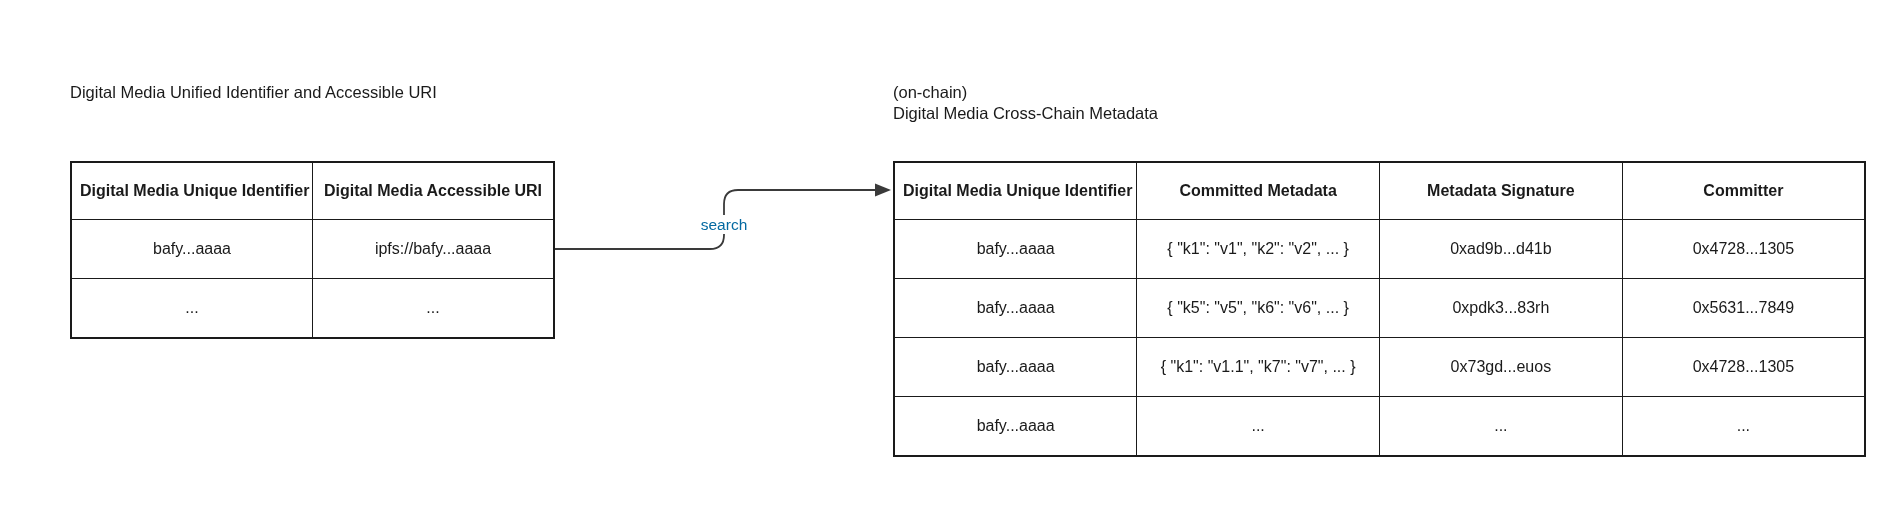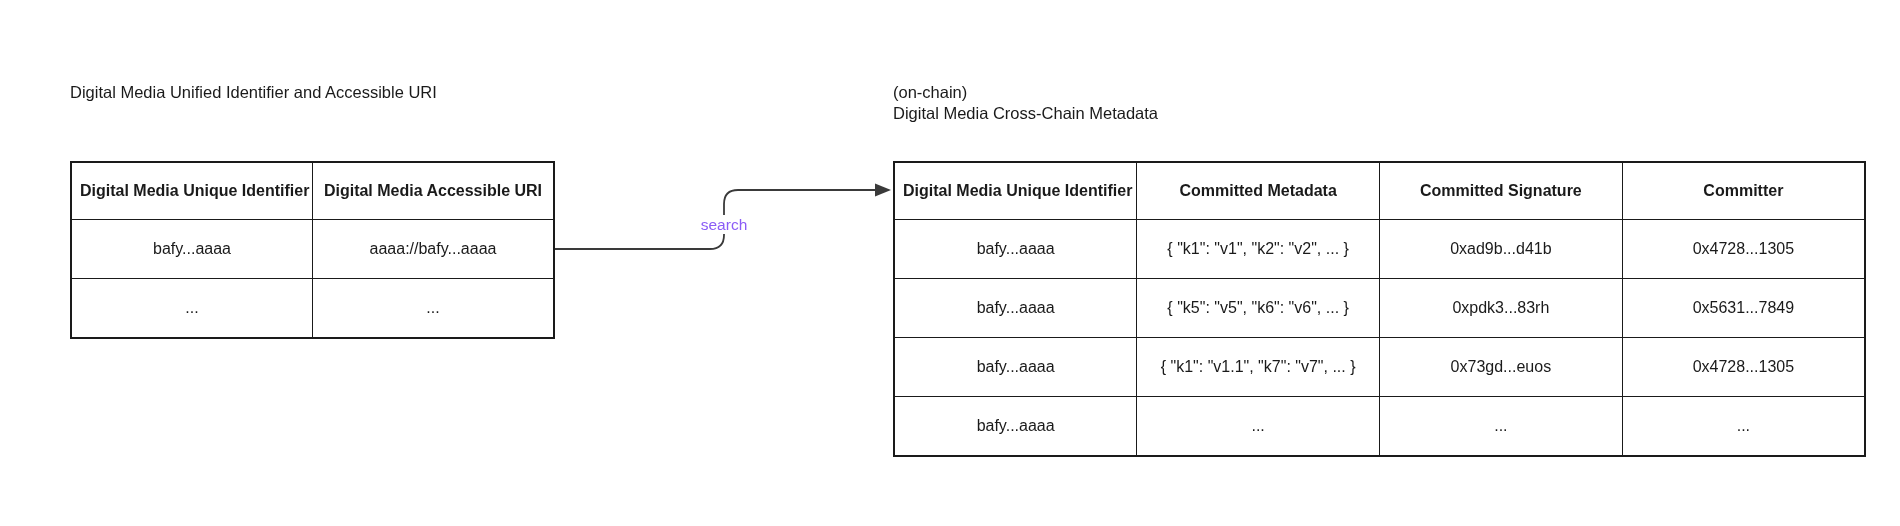--- a/index.html
+++ b/index.html
@@ -64,21 +64,21 @@
   }
   .arrow-label {
     position: absolute;
     left: 684px;
     top: 215px;
     width: 80px;
     text-align: center;
     background: #ffffff;
     font-size: 15.5px;
     line-height: 19px;
-    color: #8b5cf6;
+    color: #0369a1;
   }
 </style>
 </head>
 <body>
 
 <div class="diagram-title title-left">
   <div>Digital Media Unified Identifier and Accessible URI</div>
 </div>
 
 <div class="diagram-title title-right">
@@ -89,35 +89,35 @@
 <table class="tbl tbl-left">
   <thead>
     <tr>
       <th>Digital Media Unique Identifier</th>
       <th>Digital Media Accessible URI</th>
     </tr>
   </thead>
   <tbody>
     <tr>
       <td>bafy...aaaa</td>
-      <td>aaaa://bafy...aaaa</td>
+      <td>ipfs://bafy...aaaa</td>
     </tr>
     <tr>
       <td>...</td>
       <td>...</td>
     </tr>
   </tbody>
 </table>
 
 <table class="tbl tbl-right">
   <thead>
     <tr>
       <th>Digital Media Unique Identifier</th>
       <th>Committed Metadata</th>
-      <th>Committed Signature</th>
+      <th>Metadata Signature</th>
       <th>Committer</th>
     </tr>
   </thead>
   <tbody>
     <tr>
       <td>bafy...aaaa</td>
       <td>{ "k1": "v1", "k2": "v2", ... }</td>
       <td>0xad9b...d41b</td>
       <td>0x4728...1305</td>
     </tr>

